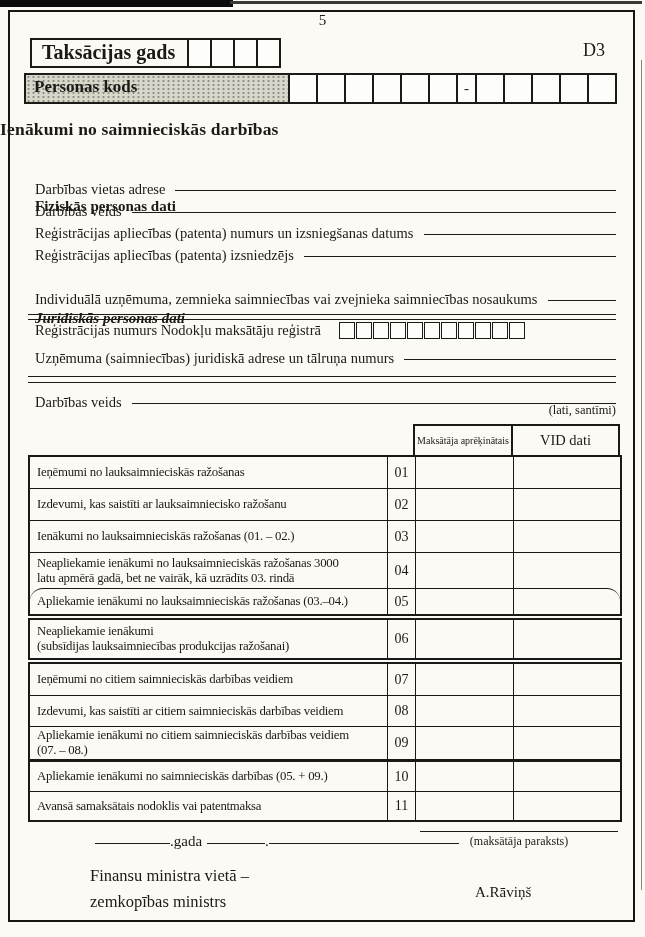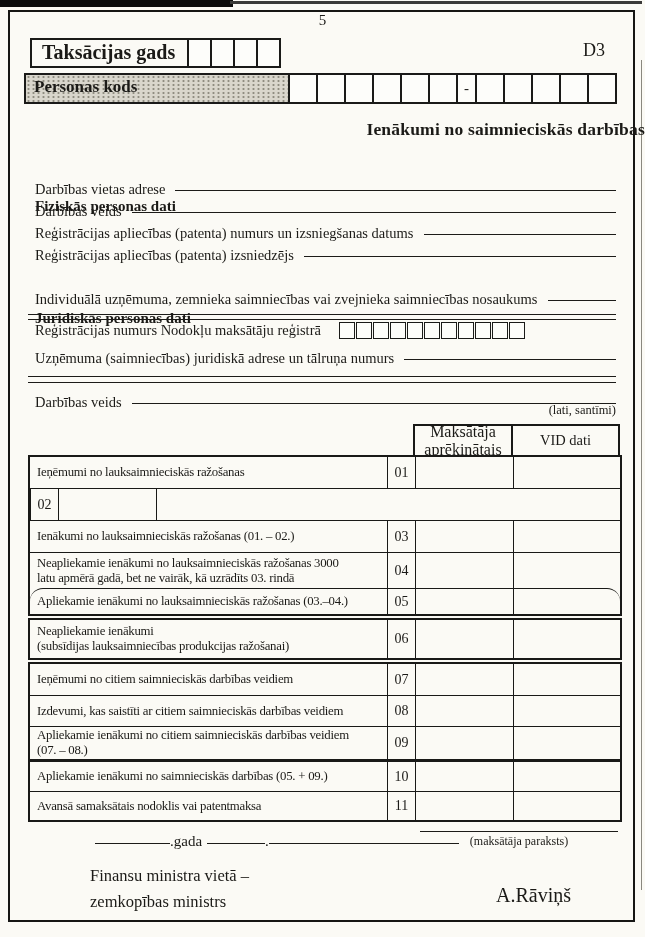--- a/index.html
+++ b/index.html
@@ -27,58 +27,58 @@
 
   
   .pk-row { top:73px; left:24px; width:593px; height:31px; border:2px solid #1a1a18; display:flex; align-items:stretch; }
   .pk-label { flex:1; font-weight:bold; font-size:17px; padding:2px 0 0 8px;
     background-color:#d9d6cc;
     background-image:radial-gradient(#8f8c80 1px, rgba(0,0,0,0) 1.3px);
     background-size:5px 4px; }
   .pk-cell { width:28px; border-left:2px solid #1a1a18; background:#fdfdfa; }
   .pk-dash { width:19px; border-left:2px solid #1a1a18; background:#fdfdfa; text-align:center; font-size:15px; line-height:26px; }
 
-  .form-title { top:119px; left:0; width:645px; text-align:right; font-weight:bold; font-size:17.5px; letter-spacing:.2px; }
+  .form-title { top:119px; left:0; width:645px; text-align:left; font-weight:bold; font-size:17.5px; letter-spacing:.2px; }
 
   .sec-head { font-weight:bold; font-size:15px;margin-top:40px; }
   .field { display:flex; align-items:baseline; left:35px; right:29px; font-size:14.5px; }
   .field .lbl { white-space:nowrap; padding-right:10px; }
   .uline { flex:1; border-bottom:1.7px solid #1c1b18; transform:translateY(-3px); }
   .hr { left:28px; right:29px; border-top:1.9px solid #1c1b18; }
 
   .reg-row { top:322px; left:35px; right:29px; display:flex; align-items:center; font-size:14.5px; }
   .sq-wrap { display:flex; margin-left:18px; }
   .sq { width:16px; height:17px; border:1.8px solid #1a1a18; margin-right:1px; background:#fdfdfa; }
 
   .units { top:403px; right:29px; font-size:12.5px; }
 
   
   .thead { top:424px; left:413px; display:flex; align-items:stretch; }
   .th { border:2px solid #191917; background:#fbfaf5; display:flex; align-items:center; justify-content:center; text-align:center; }
-  .th1 { width:100px; height:33px; font-size:16px; line-height:1.12; }
+  .th1 { width:100px; height:33px; font-size:10px; line-height:1.12; }
   .th2 { width:109px; height:33px; margin-left:-2px; font-size:14.5px; }
 
   
   .tgroup { left:28px; width:594px; border:2px solid #191917; background:#fbfaf5; }
   .trow { display:flex; align-items:stretch; border-top:1.6px solid #191917; }
   .trow:first-child { border-top:none; }
   .desc { flex:1; padding:1px 4px 1px 7px; font-size:12.8px; letter-spacing:-0.25px; white-space:pre-line; display:flex; align-items:center; }
   .num  { width:28px; border-left:1.6px solid #191917; font-size:14px; display:flex; align-items:center; justify-content:center; }
   .vcell{ width:98px; border-left:1.6px solid #191917; }
   .vcell2{ width:107px; border-left:1.6px solid #191917; }
 
   
   .date-line { top:833px; left:95px; display:flex; align-items:baseline; font-size:15px; }
   .blank { border-bottom:1.8px solid #1c1b18; transform:translateY(-2px); }
   .b1 { width:75px; } .b2 { width:58px; margin-left:5px; } .b3 { width:190px; }
   .sig { top:831px; left:420px; width:198px; text-align:center; }
   .sig-line { border-top:1.8px solid #1c1b18; }
   .sig-cap { font-size:12px; margin-top:2px; }
   .minister { left:90px; font-size:16.5px; }
-  .min-name { top:884px; left:496px; font-size:20px; }
+  .min-name { top:884px; left:475px; font-size:15px; }
 </style>
 </head>
 <body>
 
 <div id="canvas">
 
   <div class="artifact-thick"></div>
   <div class="artifact-thin"></div>
   <div class="page-border"></div>
   <div class="right-edge"></div>
@@ -124,21 +124,21 @@
   </div>
   <div class="abs field" style="top:225px;">
     <span class="lbl">Reģistrācijas apliecības (patenta) numurs un izsniegšanas datums</span>
     <span class="uline"></span>
   </div>
   <div class="abs field" style="top:247px;">
     <span class="lbl">Reģistrācijas apliecības (patenta) izsniedzējs</span>
     <span class="uline"></span>
   </div>
 
-  <div class="abs sec-head" style="top:270px; left:35px;">Juridiskās personas dati</div>
+  <div class="abs sec-head" style="top:270px; left:35px;font-style:italic;">Juridiskās personas dati</div>
 
   <div class="abs field" style="top:291px;">
     <span class="lbl">Individuālā uzņēmuma, zemnieka saimniecības vai zvejnieka saimniecības nosaukums</span>
     <span class="uline"></span>
   </div>
 
   <div class="abs hr" style="top:314px;"></div>
   <div class="abs hr" style="top:319px;"></div>
 
   <div class="abs reg-row">
@@ -179,20 +179,21 @@
   </div>
 
   <div class="abs tgroup" style="top:455px;">
     <div class="trow" style="min-height:31px;">
       <div class="desc">Ieņēmumi no lauksaimnieciskās ražošanas</div>
       <div class="num">01</div>
       <div class="vcell"></div>
       <div class="vcell2"></div>
     </div>
     <div class="trow" style="min-height:32px;">
+      <div class="desc">Izdevumi, kas saistīti ar lauksaimniecisko ražošanu</div>
       <div class="num">02</div>
       <div class="vcell"></div>
       <div class="vcell2"></div>
     </div>
     <div class="trow" style="min-height:32px;">
       <div class="desc">Ienākumi no lauksaimnieciskās ražošanas (01. – 02.)</div>
       <div class="num">03</div>
       <div class="vcell"></div>
       <div class="vcell2"></div>
     </div>

